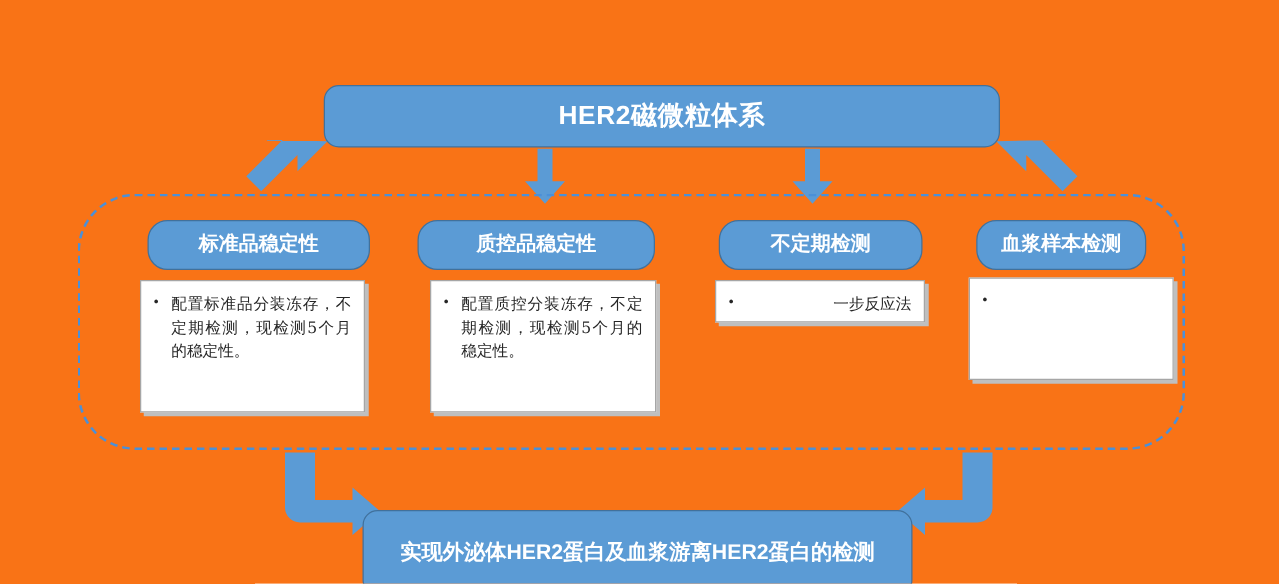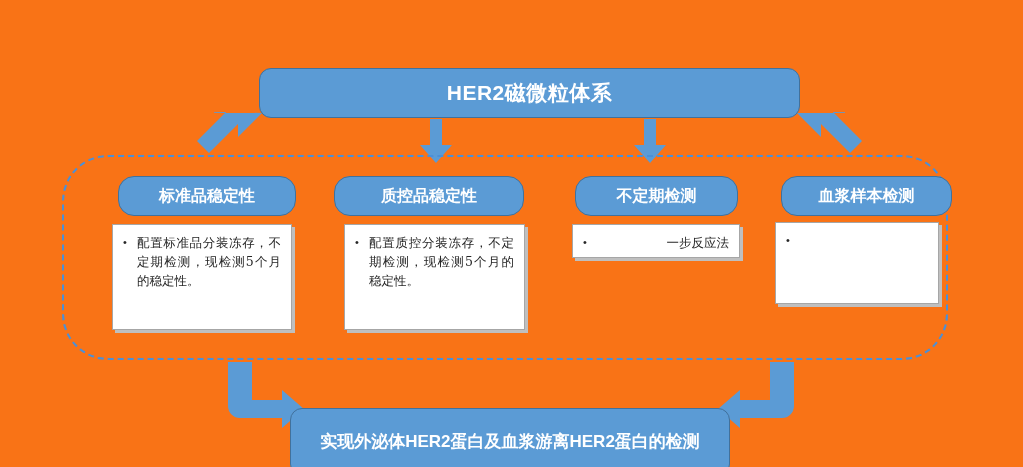--- a/index.html
+++ b/index.html
@@ -69,21 +69,21 @@
   }
   
   .cat-header {
     font-size: 16px;
     height: 40px;
     border-radius: 16px;
   }
   #cat-header-0 { left: 118px; top: 176px; width: 178px; }
   #cat-header-1 { left: 334px; top: 176px; width: 190px; }
   #cat-header-2 { left: 575px; top: 176px; width: 163px; }
-  #cat-header-3 { left: 781px; top: 176px; width: 171px; }
+  #cat-header-3 { left: 781px; top: 176px; width: 136px; }
 
   
   .content-box {
     position: absolute;
     background: #ffffff;
     border: 1px solid #a6a6a6;
     box-shadow: 3px 3px 0 0 #bfbfbf;
     box-sizing: border-box;
     padding: 8px 10px 8px 8px;
   }

